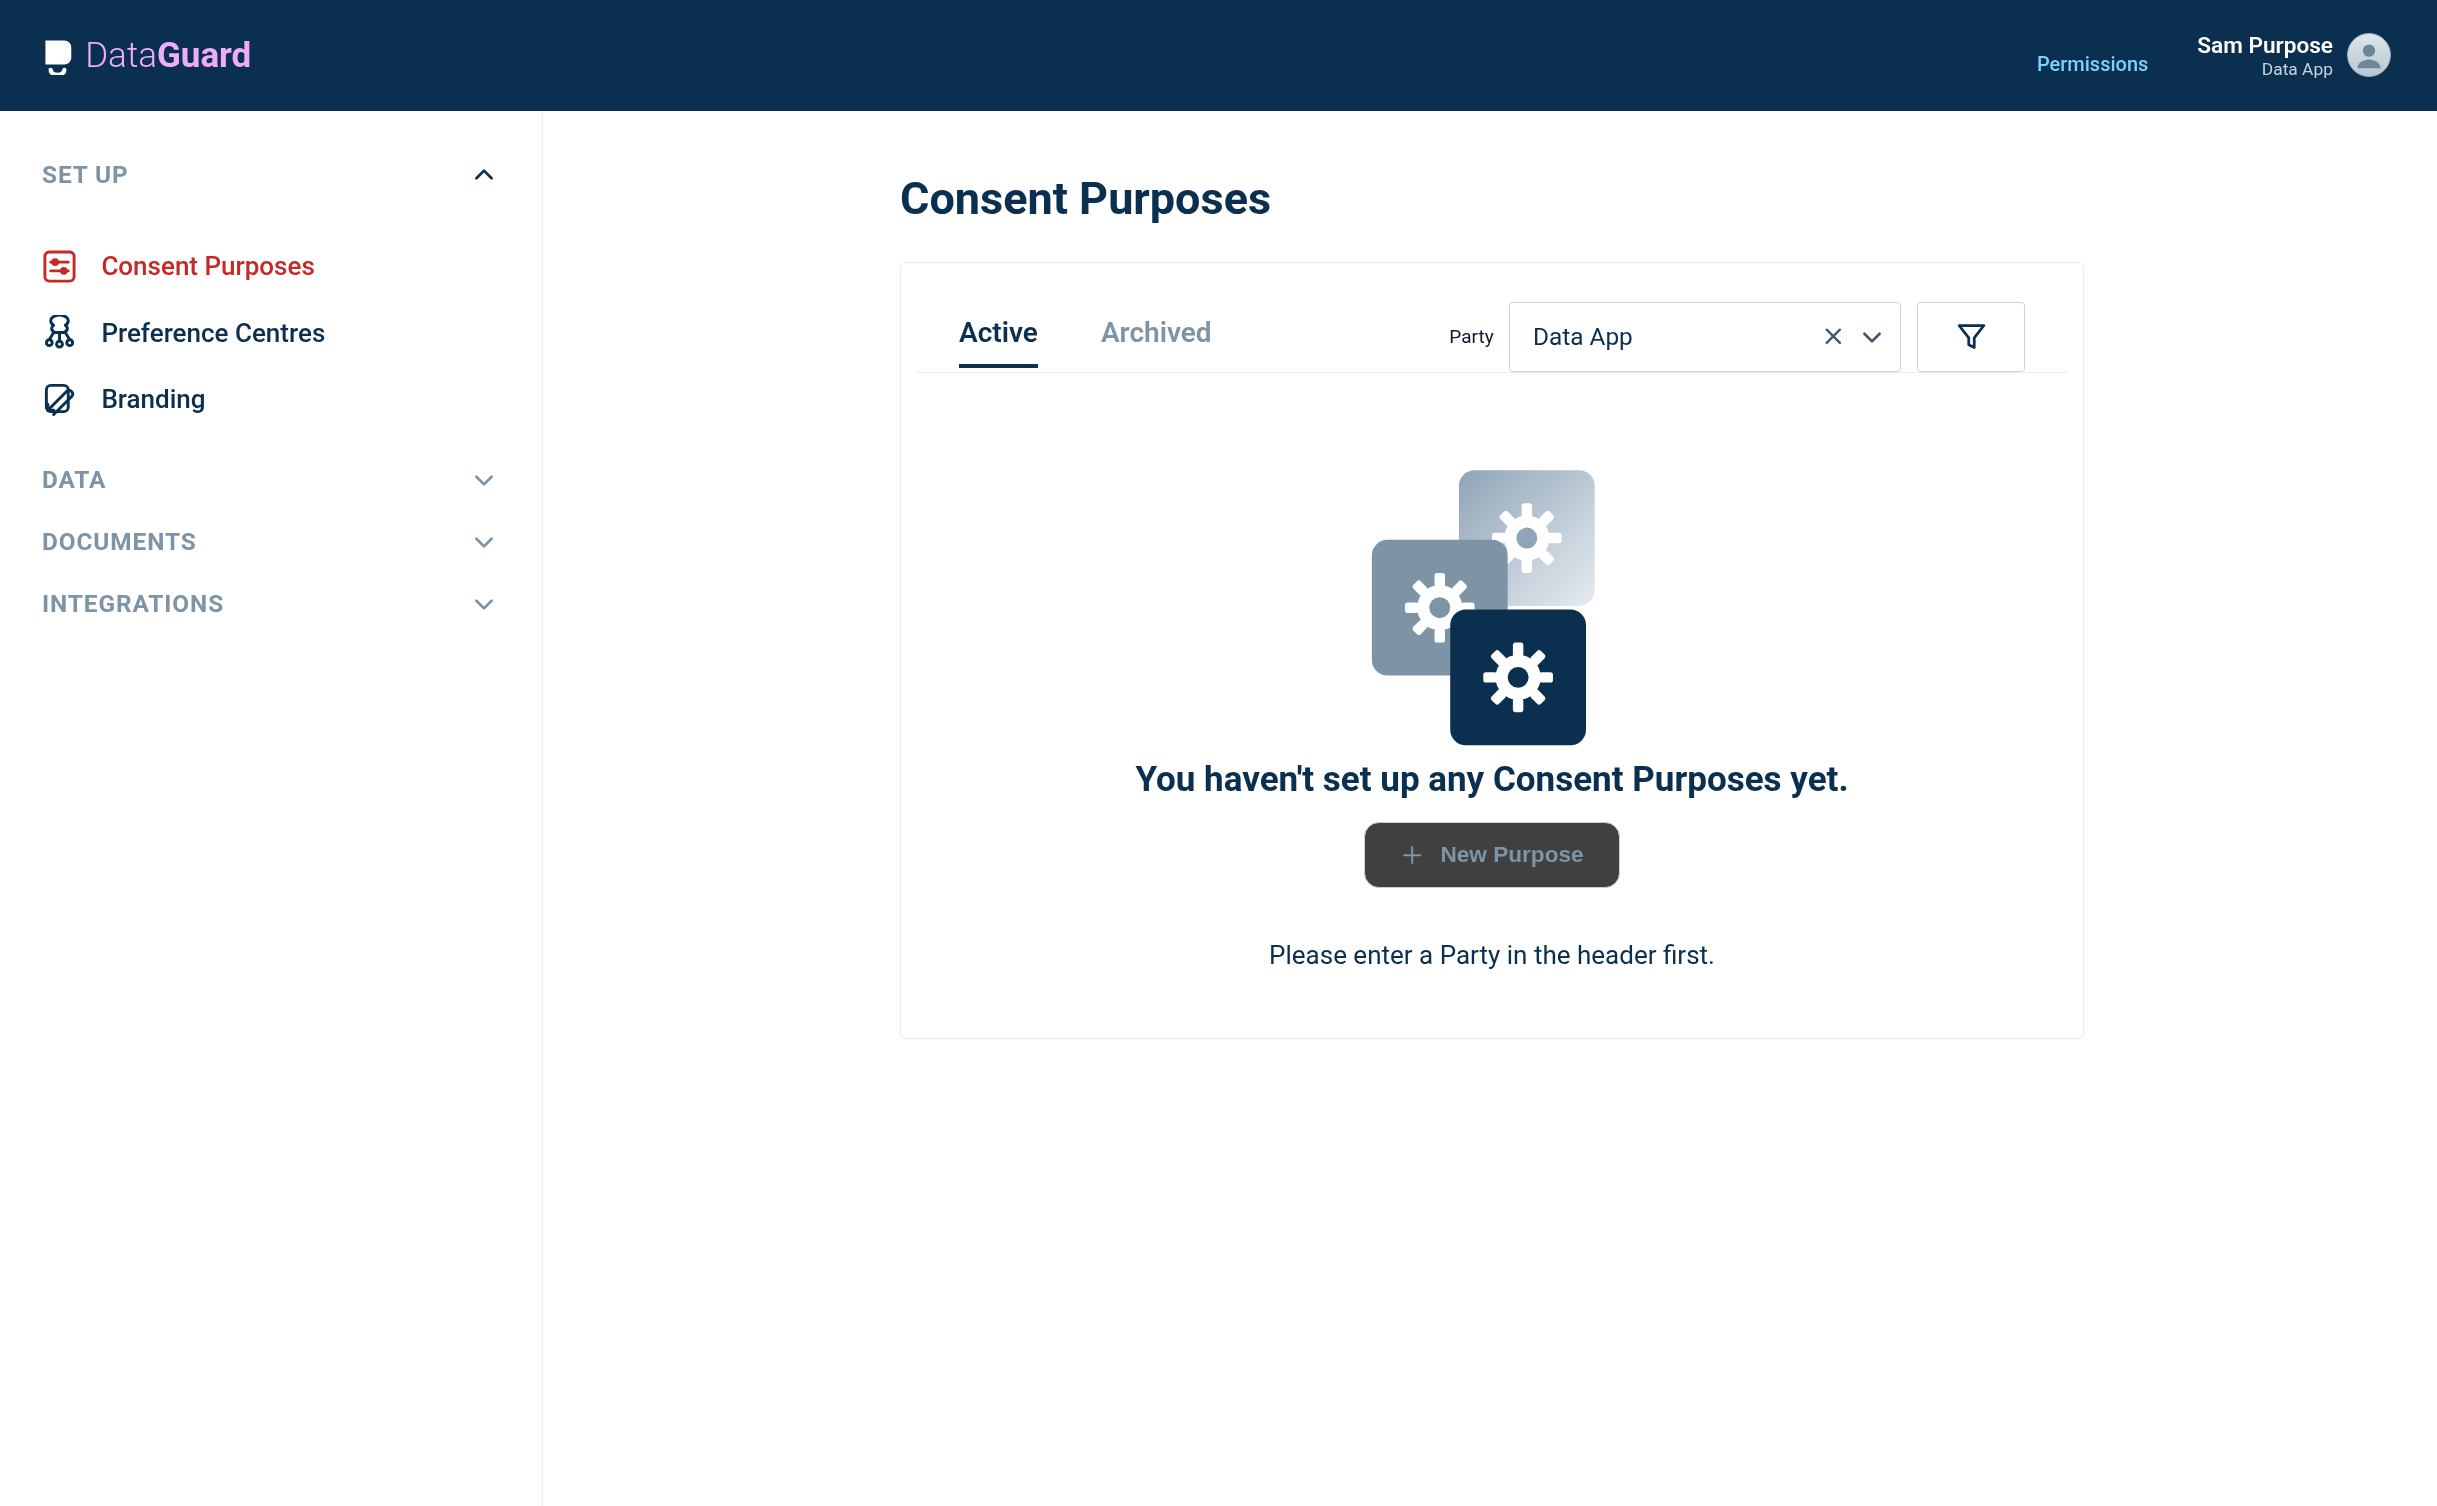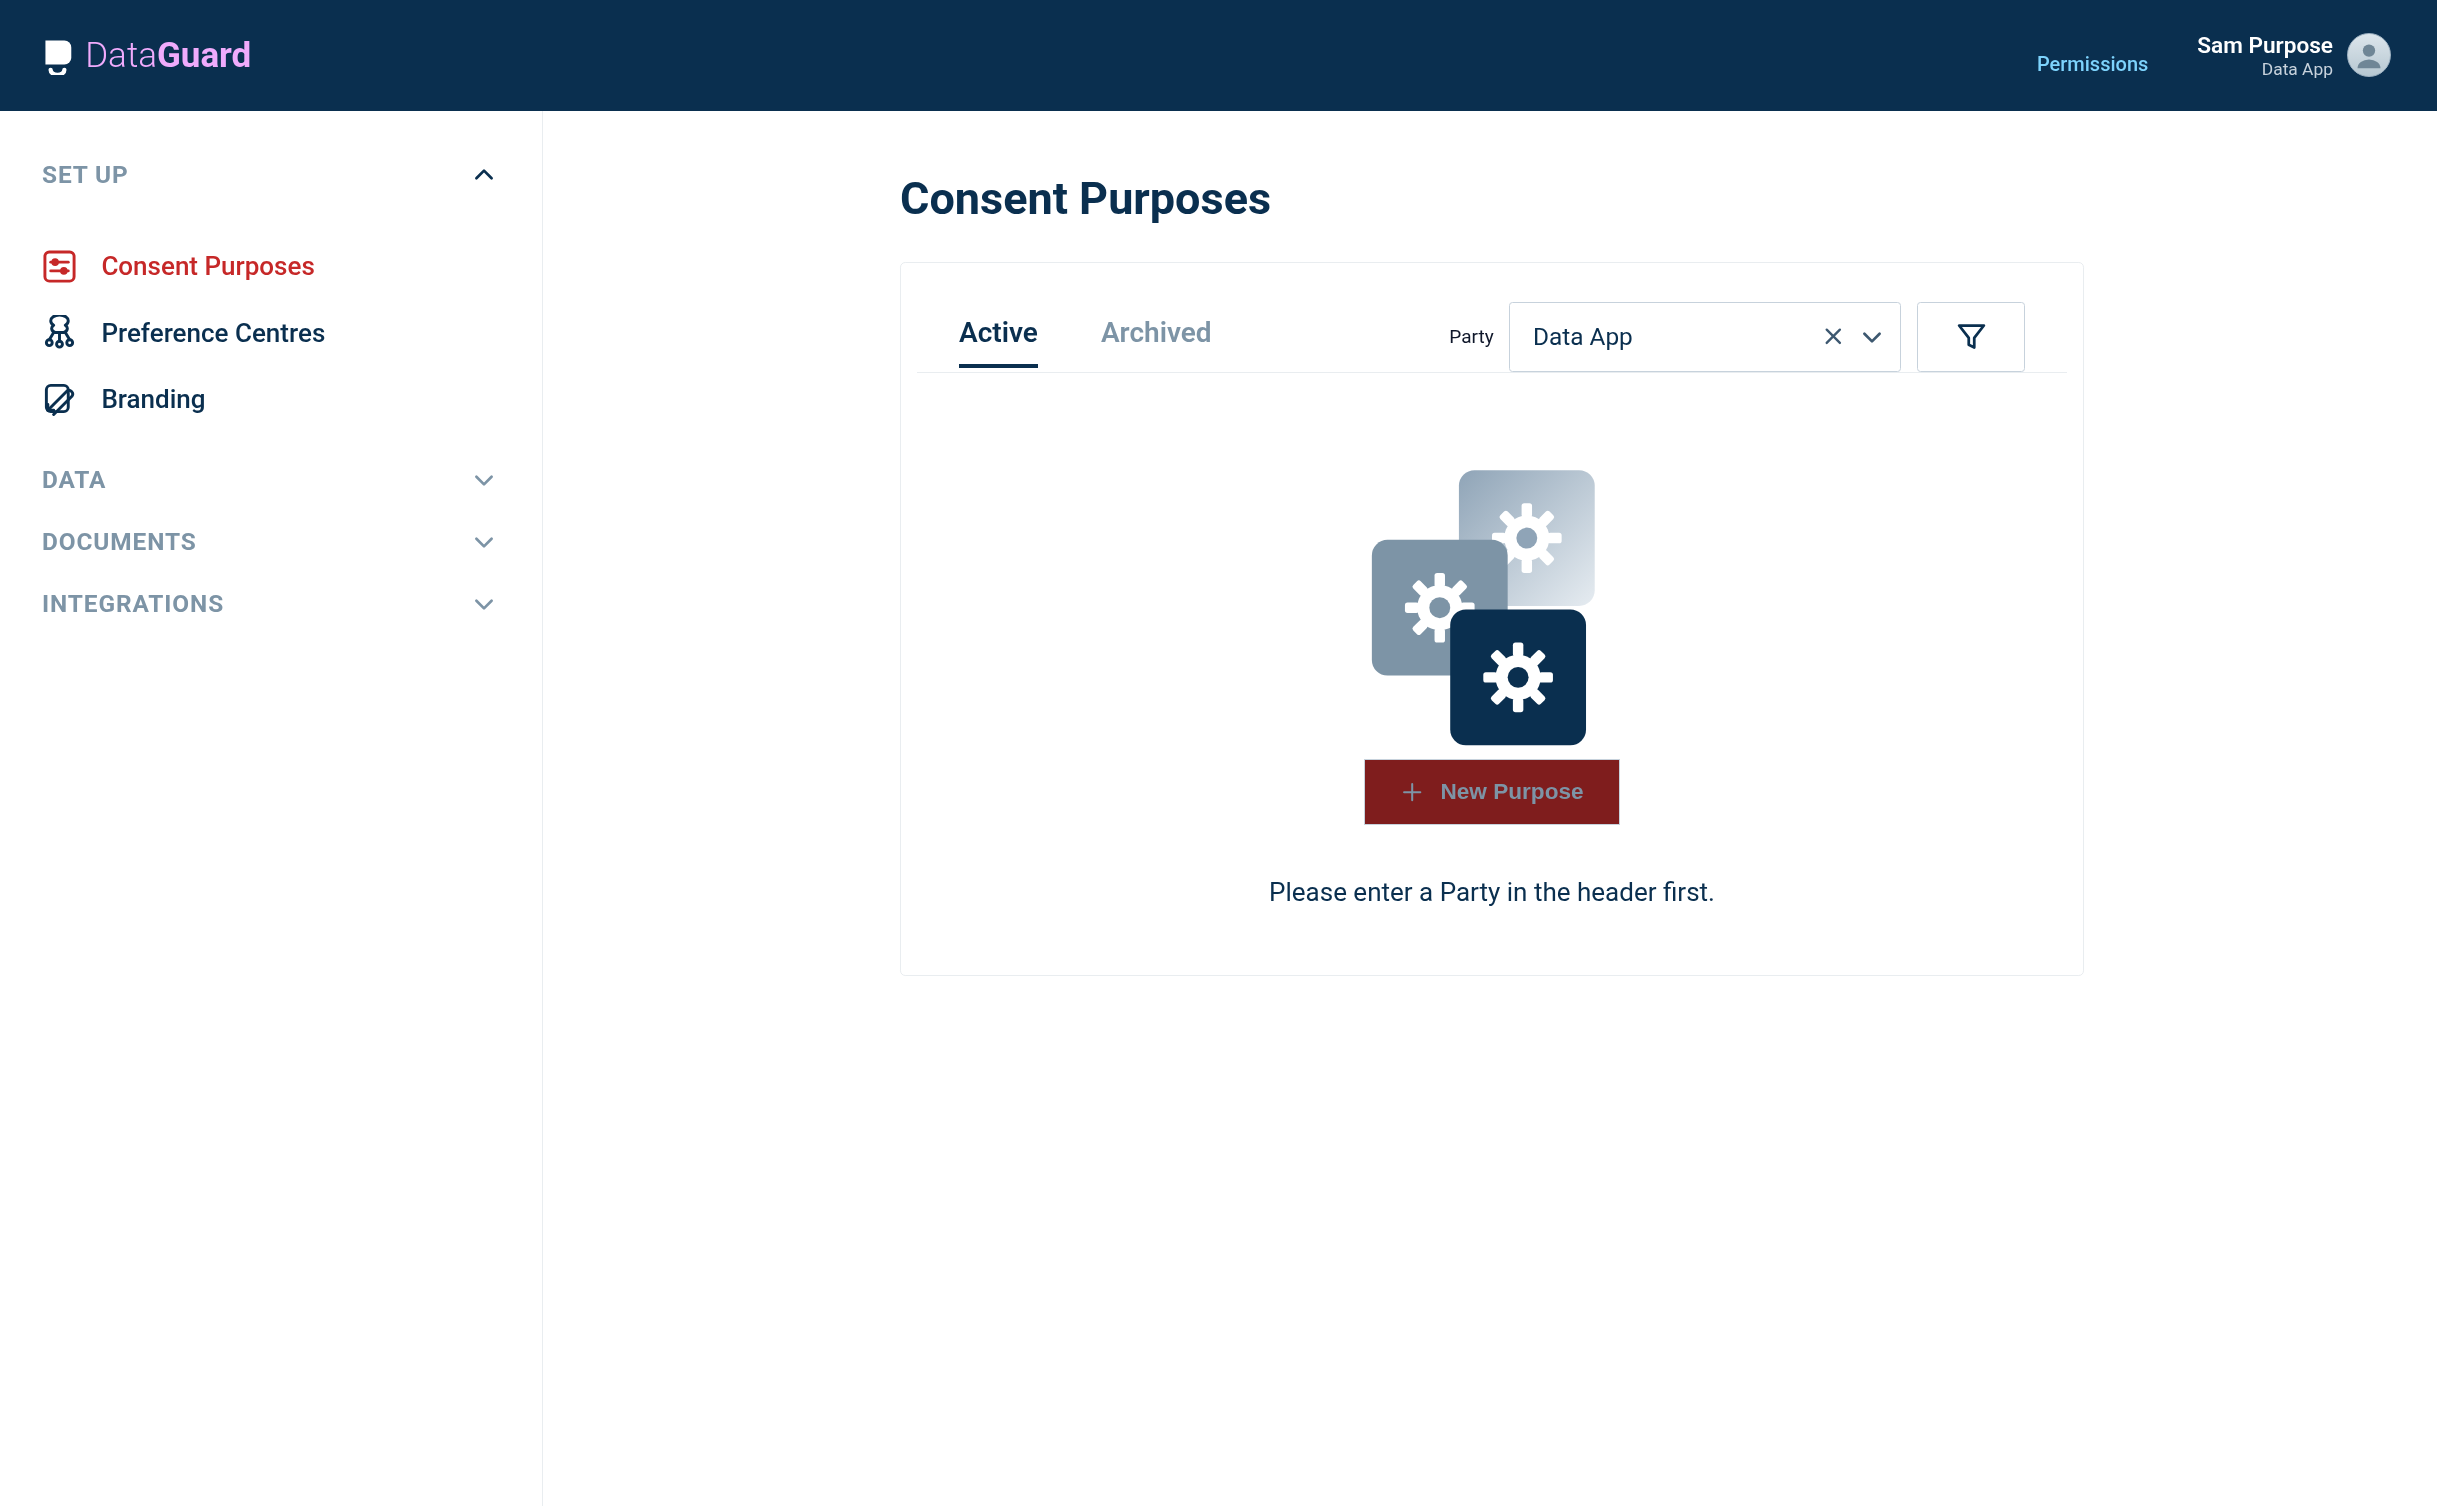--- a/index.html
+++ b/index.html
@@ -202,26 +202,26 @@
     color:#3d5870;
     line-height: 1.55;
     max-width: 662px;
     margin: 0 auto 96px;
   }
   .new-purpose-btn {
     display:inline-flex;
     align-items:center;
     gap:15.7px;
     border: 1.7px solid #c7d2dc;
-    border-radius: 0;
+    border-radius: 15px;
     padding: 19px 35px;
     color:#7d94a6;
     font-size: 22.6px;
     font-weight: 600;
-    background:#7f1d1d;
+    background:#404040;
     cursor: default;
   }
   .hint-line {
     margin-top: 52px;
     font-size: 26px;
     color:#0a2f4f;
   }
 
   
   svg { display:block; }
@@ -417,20 +417,21 @@
             </g>
             <g transform="translate(200,260)">
               <rect x="-78" y="-78" width="156" height="156" rx="18" fill="#0a2f4f"></rect>
               <g style="color:#0a2f4f">
                   <use href="#cog"></use>
                 </g>
             </g>
           </svg>
         </div>
 
+        <div class="empty-title">You haven't set up any Consent Purposes yet.</div>
 
         <button class="new-purpose-btn">
           <span>
             <svg width="24.4" height="24.4" viewBox="0 0 24 24" fill="none" stroke="#7d94a6" stroke-width="2" stroke-linecap="round">
                 <line x1="12" y1="4" x2="12" y2="20"></line>
                 <line x1="4" y1="12" x2="20" y2="12"></line>
               </svg>
           </span>
           <span>New Purpose</span>
         </button>

